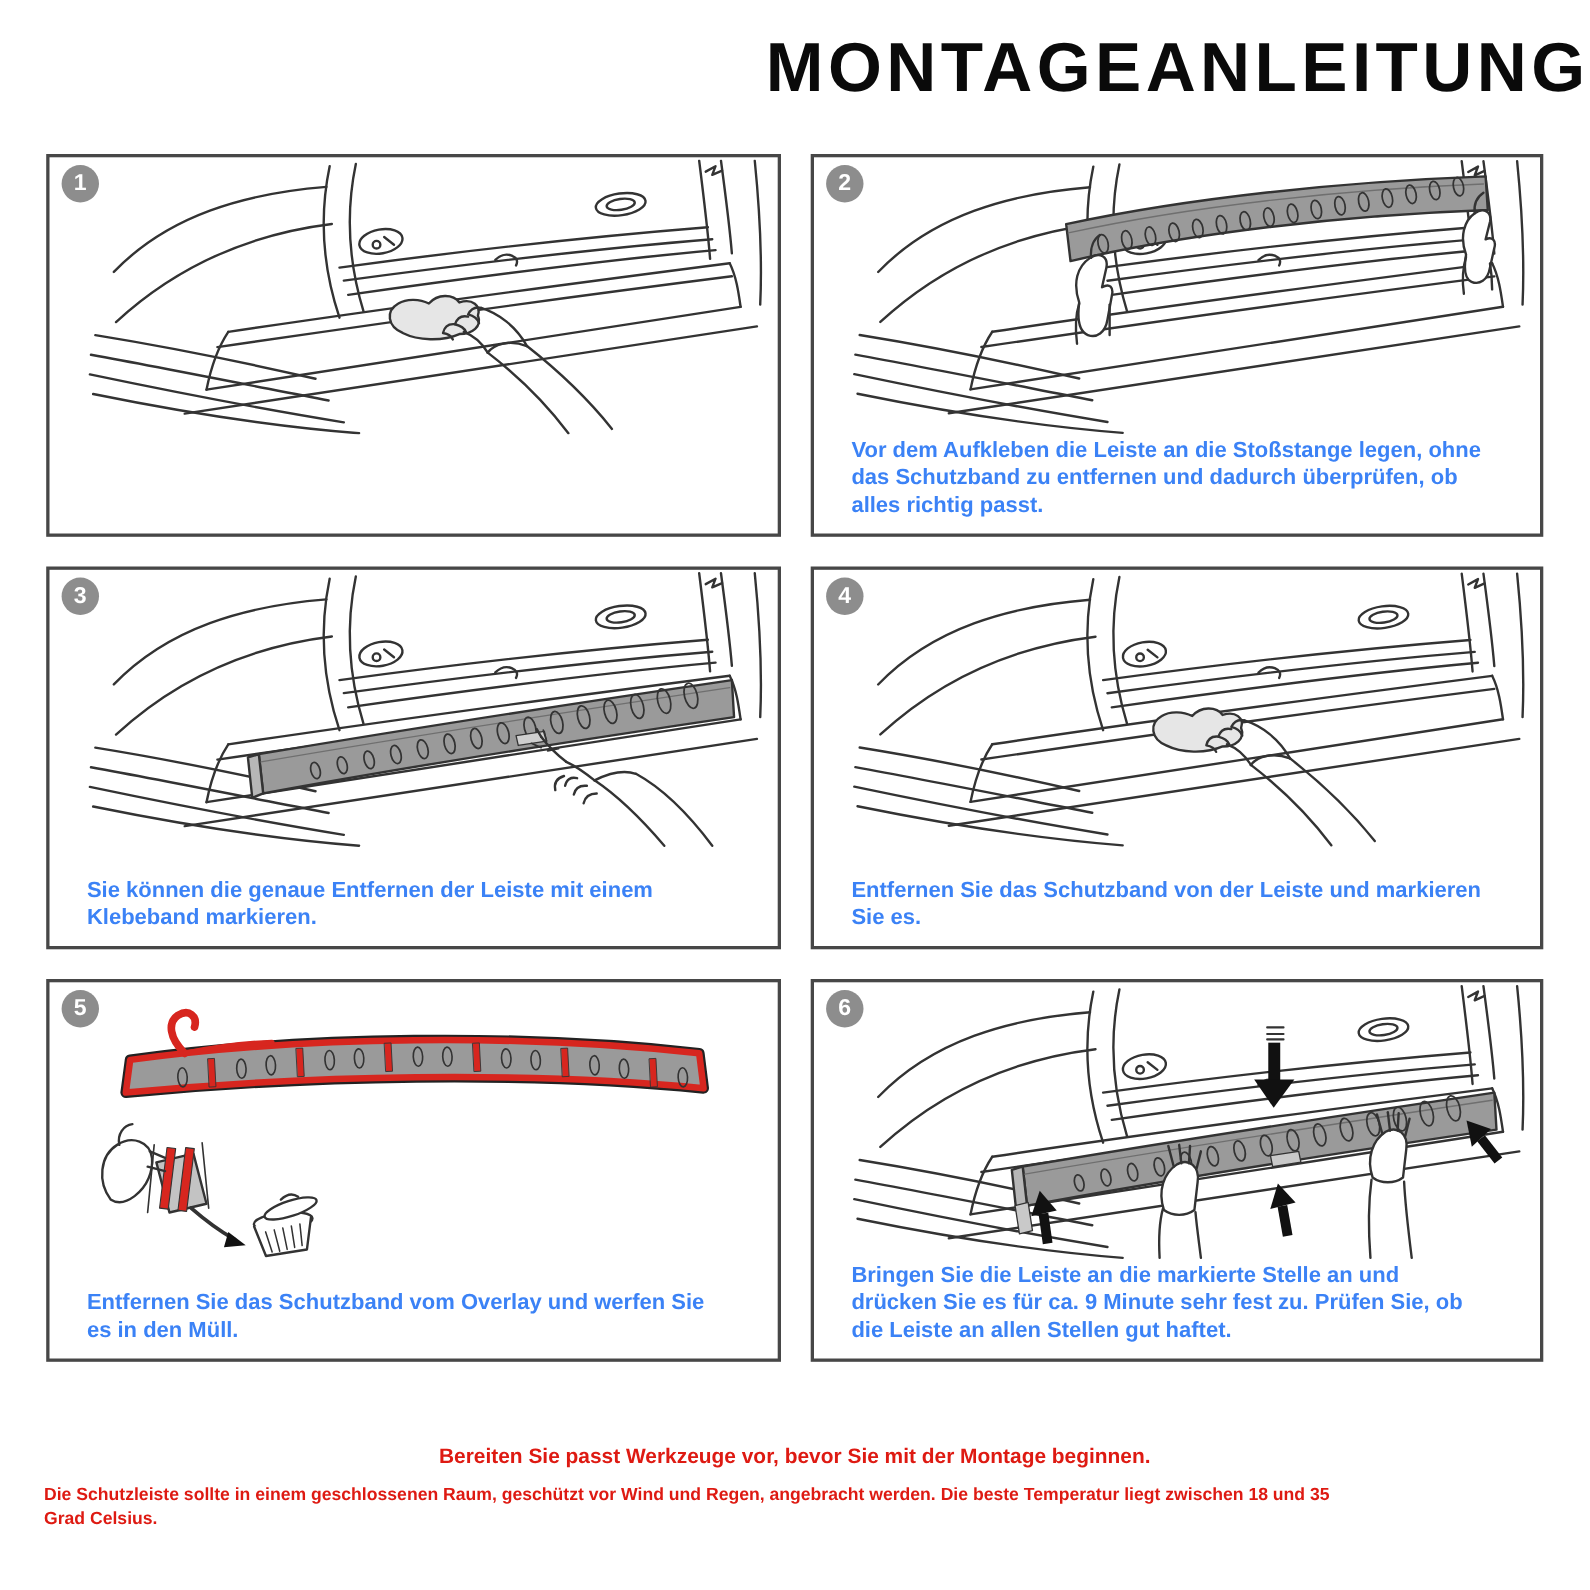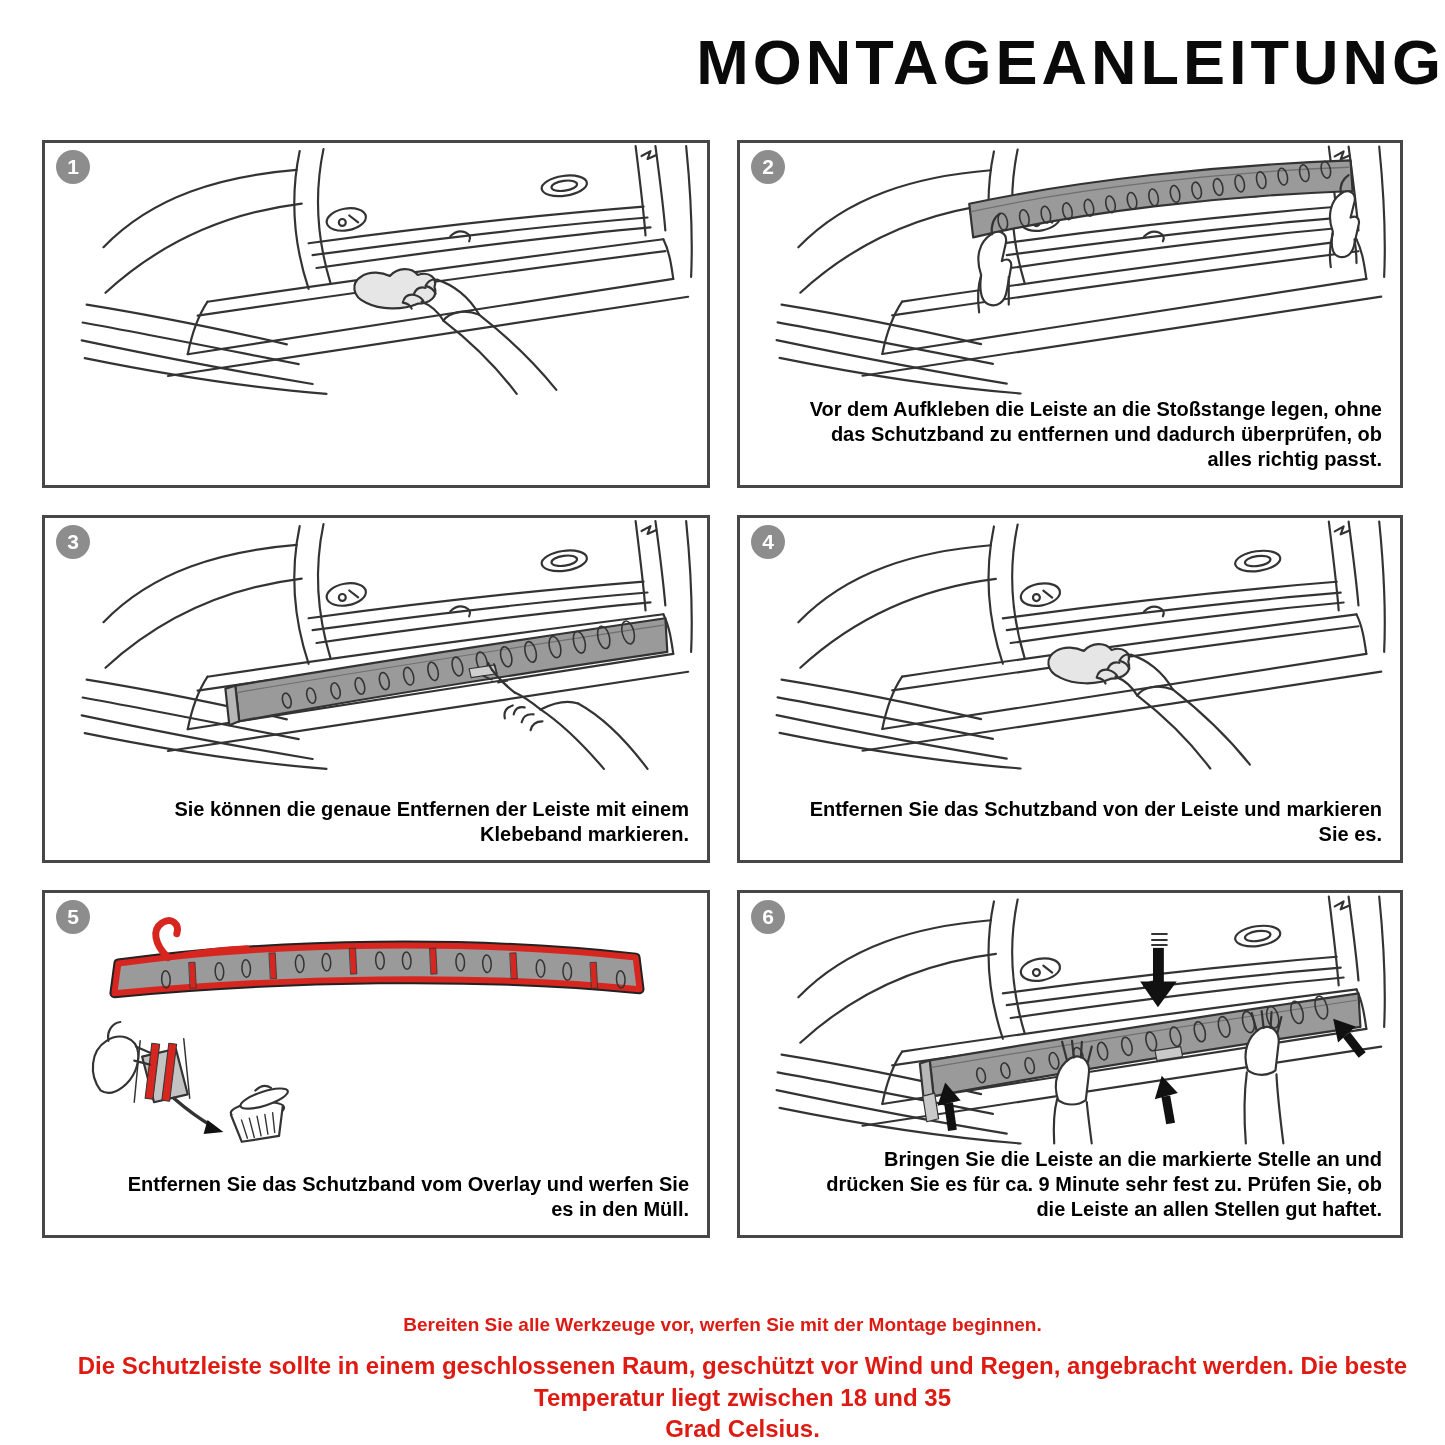--- a/index.html
+++ b/index.html
@@ -25,31 +25,30 @@
   .badge{
     position:absolute;left:11px;top:7px;width:34px;height:34px;
     border-radius:50%;background:#8d8d8d;color:#ffffff;
     font-size:21px;font-weight:bold;
     display:flex;align-items:center;justify-content:center;z-index:2;
   }
   .illu{position:absolute;left:4px;right:4px;top:2px;height:250px;}
   .illu svg{width:100%;height:100%;display:block;}
   .caption{
     position:absolute;left:34px;right:18px;bottom:14px;
-    font-size:20px;font-weight:bold;line-height:1.24;color:#000000;
+    font-size:20px;font-weight:bold;line-height:1.24;color:#3b82f6;
     white-space:pre-line;
-    text-align:right;
   }
   .footer1{
     margin-top:76px;text-align:center;
     font-size:19px;font-weight:bold;color:#de1a12;
   }
   .footer2{
-    margin-top:14px;text-align:center;
-    font-size:24px;font-weight:bold;color:#de1a12;
+    margin-top:14px;text-align:left;
+    font-size:16px;font-weight:bold;color:#de1a12;
     line-height:1.3;white-space:pre-line;padding-left:40px;
   }
 </style>
 </head>
 <body>
 
 <h1 class="title">MONTAGEANLEITUNG</h1>
 
 <div class="grid">
 
@@ -422,15 +421,15 @@
           </g>
         </svg>
       </div>
     <div class="caption">Bringen Sie die Leiste an die markierte Stelle an und
 drücken Sie es für ca. 9 Minute sehr fest zu. Prüfen Sie, ob
 die Leiste an allen Stellen gut haftet.</div>
   </div>
 
 </div>
 
-<div class="footer1">Bereiten Sie alle Werkzeuge vor, werfen Sie mit der Montage beginnen.</div>
+<div class="footer1">Bereiten Sie passt Werkzeuge vor, bevor Sie mit der Montage beginnen.</div>
 <div class="footer2">Die Schutzleiste sollte in einem geschlossenen Raum, geschützt vor Wind und Regen, angebracht werden. Die beste Temperatur liegt zwischen 18 und 35
 Grad Celsius.</div>
 
 </body></html>

